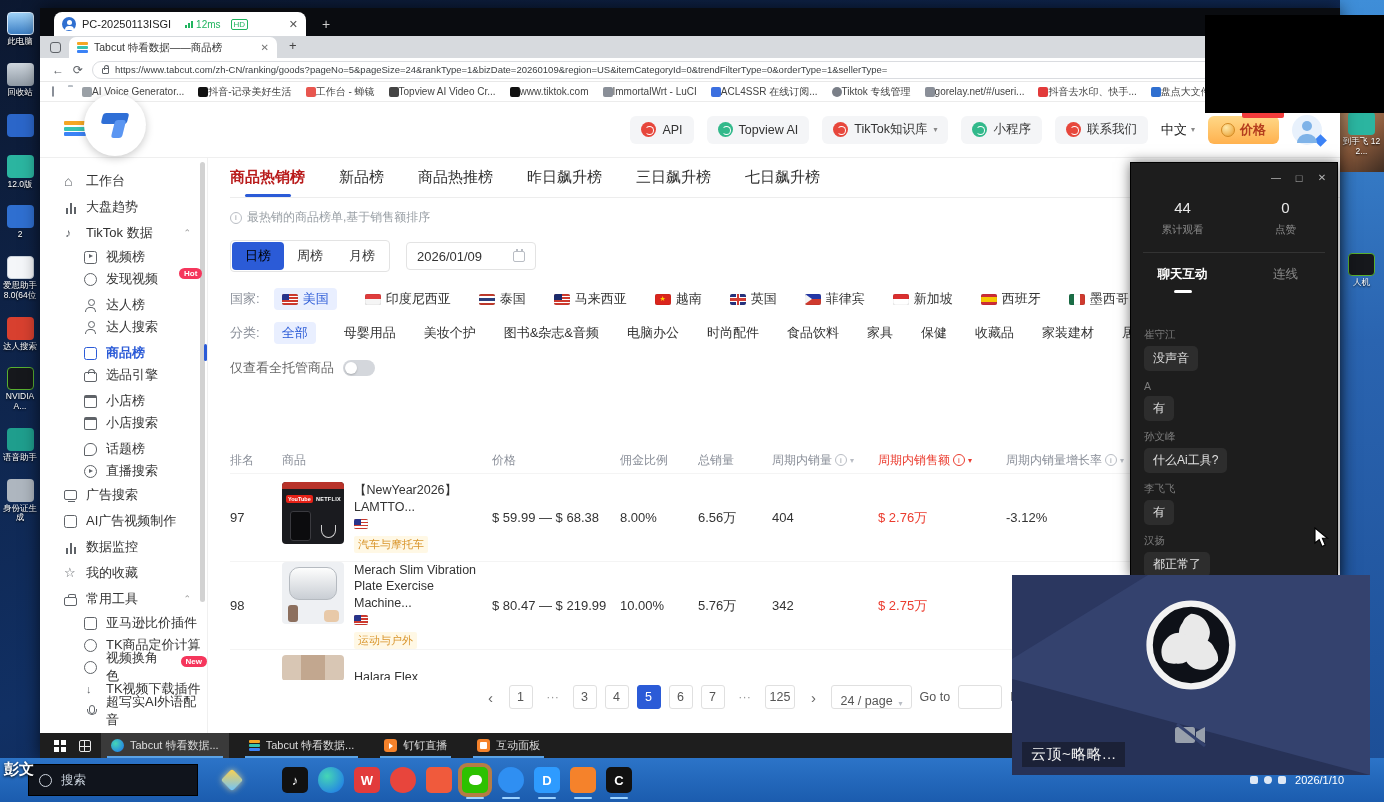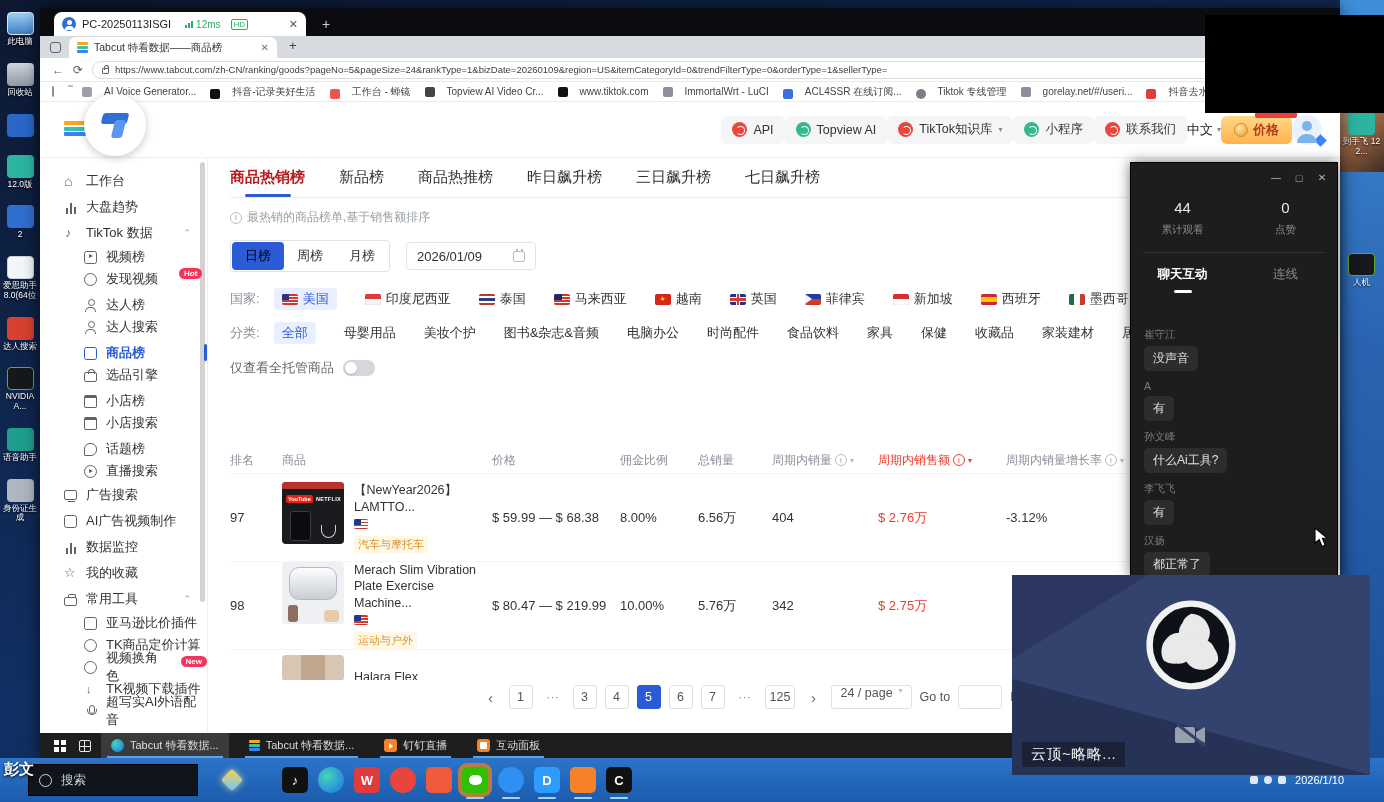--- a/index.html
+++ b/index.html
@@ -53,38 +53,38 @@
 .nav-ar{font-size:12px}
 .url-pill{flex:1;height:18px;border:1px solid #dadce0;border-radius:9px;display:flex;align-items:center;gap:6px;padding:0 9px;font-size:9.5px;color:#3c4043;overflow:hidden;white-space:nowrap}
 .lockbx{width:7px;height:6px;border:1.2px solid #5f6368;border-radius:1px;position:relative;flex:none;margin-top:2px}
 .lockbx::before{content:"";position:absolute;left:1px;top:-4px;width:3px;height:4px;border:1.2px solid #5f6368;border-bottom:none;border-radius:3px 3px 0 0}
 .uico{font-size:11px;color:#5f6368}
 .mag{width:11px;height:11px;position:relative}
 .mag::before{content:"";position:absolute;left:0;top:0;width:7px;height:7px;border:1.3px solid #5f6368;border-radius:50%}
 .mag::after{content:"";position:absolute;left:7.5px;top:7.5px;width:4px;height:1.5px;background:#5f6368;transform:rotate(45deg)}
 
 .bm-bar{height:20px;background:#fff;border-bottom:1px solid #ececec;display:flex;align-items:center;gap:14px;padding:0 12px;font-size:10px;color:#444;flex:none;overflow:hidden}
-.bm{display:flex;align-items:flex-end;gap:12px;white-space:nowrap}
+.bm{display:flex;align-items:center;gap:0;white-space:nowrap}
 .fv{width:10px;height:10px;border-radius:2px;flex:none}
 .c1{background:#9aa0a6}.c2{background:#111}.c3{background:#e8564f}.c4{background:#444}.c5{background:#111}.c6{background:#8a8f98}.c7{background:#3b6fe0}.c8{background:#7a7f88;border-radius:50%}.c9{background:#8a8f98}.c10{background:#e23b3b}.c11{background:#2f6fd0}.c12{background:#2f9de0;border-radius:50%}
 .bm-lead{width:11px;height:11px;border:1.4px solid #8a8f98;border-radius:2px}
 .bm-fold{width:12px;height:9px;background:#b9bfc6;border-radius:1px;position:relative}
 .bm-fold::before{content:"";position:absolute;left:0;top:-2px;width:5px;height:2px;background:#b9bfc6;border-radius:1px 1px 0 0}
 
 
 .site{flex:1;display:flex;flex-direction:column;min-height:0;background:#fff}
 .site-head{height:56px;border-bottom:1px solid #efefef;display:flex;align-items:center;padding:0 18px 0 24px;position:relative;flex:none}
 .logo{display:flex;align-items:center;gap:8px}
 .logo .stripes{width:22px;height:17px}
 .logo .stripes i{height:4px}
 .logo-txt{font-size:16px;font-weight:bold;color:#222}
 .floatw{position:absolute;left:44px;top:-8px;width:62px;height:62px;border-radius:50%;background:#fff;box-shadow:0 2px 9px rgba(0,0,0,.22);display:flex;flex-direction:column;align-items:center;justify-content:center;z-index:6}
 .tw1{width:26px;height:11px;background:#2f6fd6;border-radius:3px;transform:skewX(-14deg)}
 .tw2{width:11px;height:18px;background:#5b96f2;border-radius:3px;margin-top:-4px;transform:skewX(-14deg) translateX(3px)}
-.hbtns{margin-left:auto;display:flex;align-items:center;}
+.hbtns{margin-left:auto;display:flex;align-items:center;gap:13px}
 .hb{height:28px;background:#f4f5f7;border-radius:6px;display:flex;align-items:center;gap:6px;padding:0 11px;font-size:12.5px;color:#333}
 .dot{width:15px;height:15px;border-radius:50%;position:relative;flex:none}
 .dot::after{content:"";position:absolute;left:4px;top:4px;width:7px;height:7px;border-radius:50%;border:1.6px solid #fff;border-left-color:transparent}
 .dot.red{background:#e7473c}.dot.green{background:#32b98b}
 .crt{font-size:8px;color:#888}
 .lang{font-size:13px;color:#222;display:flex;gap:4px;align-items:center}
 .price-btn{position:relative;height:28px;border-radius:6px;background:linear-gradient(180deg,#ffd887,#ffb14e);display:flex;align-items:center;gap:5px;padding:0 13px;font-size:13px;font-weight:bold;color:#b43d1e}
 .coin{width:14px;height:14px;border-radius:50%;background:radial-gradient(circle at 35% 30%,#ffe9a8,#e89b2c);border:1px solid #d28a24}
 .ribbon{position:absolute;top:-9px;right:-5px;min-width:42px;height:11px;background:#f23c3c;border-radius:2px;font-size:8px;color:#fff;line-height:11px;text-align:center;padding:0 3px}
 .avatar{width:30px;height:30px;border-radius:50%;background:#e8f1fc;position:relative;flex:none}
@@ -202,21 +202,21 @@
 .th99::after{content:"";position:absolute;left:30%;top:0;width:40%;height:100%;background:#c2a78f}
 
 .pgwrap{width:1060px;display:flex;justify-content:center;margin-top:5px}
 .pager{display:flex;align-items:center;gap:8px;font-size:12.5px;color:#555}
 .pg{min-width:24px;height:24px;border:1px solid #e0e0e0;border-radius:3px;display:flex;align-items:center;justify-content:center;background:#fff;padding:0 4px}
 .pg.ell{border:none;color:#999}
 .pg.act{background:#2b5bd7;border-color:#2b5bd7;color:#fff}
 .pgnav{width:20px;height:24px;display:flex;align-items:center;justify-content:center;color:#666;font-size:15px}
 .pgnav.prev::before{content:"‹"}
 .pgnav.next::before{content:"›"}
-.psize{height:24px;border:1px solid #e0e0e0;border-radius:3px;display:flex;align-items:flex-start;gap:6px;padding:0 8px;background:#fff}
+.psize{height:24px;border:1px solid #e0e0e0;border-radius:3px;display:flex;align-items:flex-end;gap:6px;padding:0 8px;background:#fff}
 .goin{width:44px;height:24px;border:1px solid #e0e0e0;border-radius:3px;background:#fff}
 
 
 .rc-task{height:25px;background:#1e1e1e;display:flex;align-items:center;padding-left:14px;gap:10px;flex:none}
 .rt-win{width:5px;height:5px;background:#fff;box-shadow:7px 0 0 #fff,0 7px 0 #fff,7px 7px 0 #fff;margin:-6px 10px 0 0}
 .rt-grid{width:12px;height:12px;border:1.4px solid #e8e8e8;border-radius:2px;background:linear-gradient(90deg,transparent 45%,#e8e8e8 45% 55%,transparent 55%),linear-gradient(180deg,transparent 45%,#e8e8e8 45% 55%,transparent 55%)}
 .wbtn{display:flex;align-items:center;gap:6px;height:25px;padding:0 10px;font-size:11px;color:#ddd;position:relative;white-space:nowrap}
 .wbtn.active{background:#3a3a3a}
 .wbtn::after{content:"";position:absolute;left:6px;right:6px;bottom:0;height:2px;background:#5ba3e6}
 .wi{width:13px;height:13px;border-radius:3px;flex:none}

